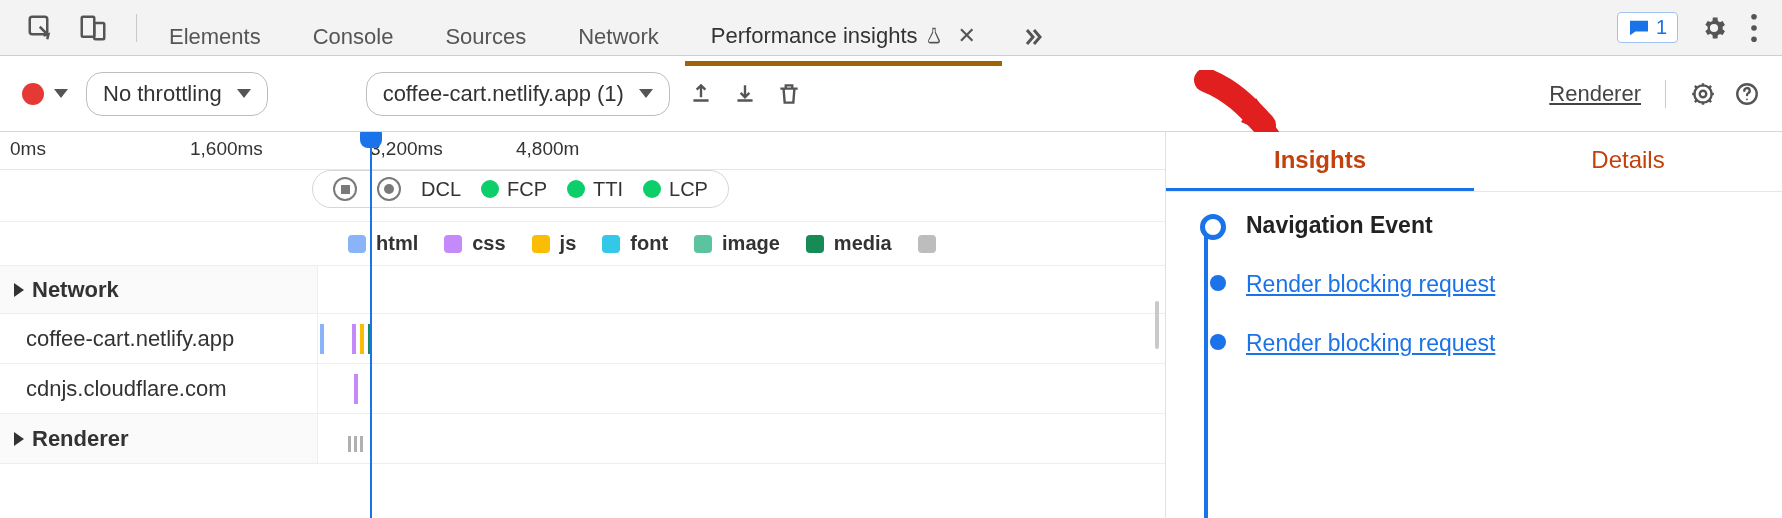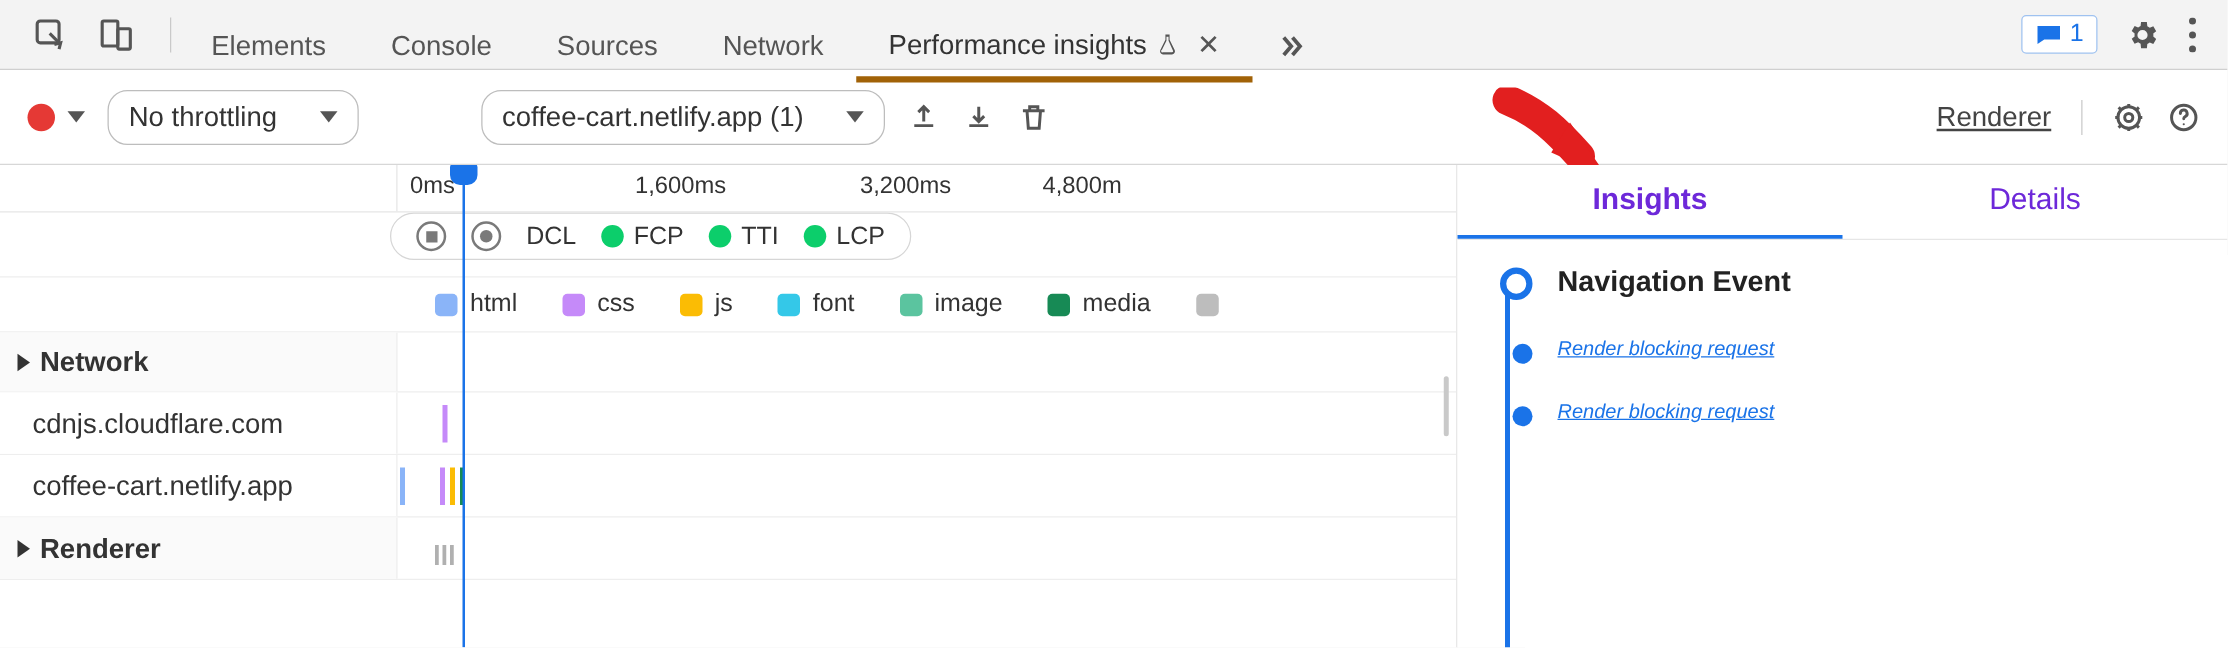--- a/index.html
+++ b/index.html
@@ -52,21 +52,21 @@
     display:flex;
     align-items:center;
     gap:18px;
     padding:0 22px;
     background:#fff;
     border-bottom:1px solid #d7d7d7;
   }
   .rec-circle { width:22px; height:22px; border-radius:50%; background:#e53935; }
   .rec-wrap { display:flex; align-items:center; gap:10px; }
   .select-box {
-    display:flex; align-items:center; gap:34px;
+    display:flex; align-items:center; gap:15px;
     border:1px solid #bdbdbd; border-radius:16px;
     padding:8px 16px; font-size:22px; background:#fff; color:#333;
     cursor:pointer;
   }
   .caret-down {
     display:inline-block;
     border-left:7px solid transparent;
     border-right:7px solid transparent;
     border-top:9px solid #555;
   }
@@ -83,20 +83,21 @@
 
   
   .main { display:flex; height:calc(518px - 56px - 76px); position:relative; background:#fff; }
 
   
   .left-pane { flex:1; position:relative; border-right:1px solid #e1e1e1; overflow:hidden; }
 
   .ruler {
     height:38px; display:flex; border-bottom:1px solid #e6e6e6;
     position:relative;
+    flex-direction:column;
   }
   .ruler-spacer { width:318px; border-right:1px solid #e6e6e6; }
   .ruler-ticks { flex:1; position:relative; font-size:19px; color:#333; }
   .tick { position:absolute; top:6px; }
 
   .markers-row {
     height:52px; display:flex; align-items:flex-start; padding-left:328px;
     border-bottom:1px solid #eee;
   }
   .pill {
@@ -111,23 +112,24 @@
   .pill .stop-sq { width:9px; height:9px; background:#7a7a7a; }
   .pill .circ-out {
     width:24px; height:24px; border-radius:50%;
     border:2px solid #7a7a7a; display:inline-flex; align-items:center; justify-content:center;
   }
   .pill .circ-in { width:10px; height:10px; border-radius:50%; background:#7a7a7a; }
   .pill .m { display:flex; align-items:center; gap:8px; }
   .dot { width:18px; height:18px; border-radius:50%; display:inline-block; }
 
   .legend-row {
-    height:44px; display:flex; align-items:center; gap:36px;
+    height:44px; display:flex; align-items:center; gap:26px;
     padding-left:348px; font-size:20px; color:#333;
     border-bottom:1px solid #eee;
+    font-weight:bold;
   }
   .sw { width:18px; height:18px; border-radius:4px; display:inline-block; }
   .legend-item { display:flex; align-items:center; gap:10px; }
 
   .track {
     display:flex; align-items:stretch; border-bottom:1px solid #eee;
     font-size:22px; position:relative;
   }
   .track-label {
     width:318px; padding:10px 14px; display:flex; align-items:center; gap:8px;
@@ -157,21 +159,21 @@
 
   
   .right-pane {
     width:616px; display:flex; flex-direction:column; background:#fff;
     position:relative;
   }
   .right-tabs {
     height:60px; display:flex; align-items:flex-end; border-bottom:1px solid #e6e6e6;
   }
   .rtab {
-    flex:1; text-align:center; font-size:24px; font-weight:400; color:#6d28d9;
+    flex:1; text-align:center; font-size:24px; font-weight:400; color:#c2410c;
     padding-bottom:14px; border-bottom:3px solid transparent; cursor:pointer;
   }
   .rtab.active { font-weight:700; border-bottom:3px solid #1a73e8; }
 
   .insights-body {
     padding:20px 10px 0 22px; position:relative; flex:1;
   }
   .timeline-rail {
     position:absolute; left:38px; top:26px; bottom:0; width:4px; background:#1a73e8;
   }
@@ -181,21 +183,21 @@
   .event.first .node {
     width:26px; height:26px; border-radius:50%; border:5px solid #1a73e8; background:#fff;
     left:-46px; top:2px;
   }
   .event .node {
     position:absolute; width:16px; height:16px; border-radius:50%; background:#1a73e8;
     left:-36px; top:4px;
   }
   .ev-title { font-size:23px; font-weight:700; color:#222; }
   .ev-sub { font-size:21px; color:#888; margin-top:2px; }
-  .ev-link { font-size:16px; color:#1a73e8; text-decoration:underline; cursor:pointer;font-style:italic; }
+  .ev-link { font-size:23px; color:#1a73e8; text-decoration:underline; cursor:pointer; }
 
   
   .splitter {
     position:absolute; right:616px; top:0; bottom:0; width:18px;
     display:flex; align-items:center; justify-content:center;
     cursor:col-resize;
   }
   .splitter .grip { width:4px; height:48px; background:#c9c9c9; border-radius:2px; }
 </style>
 </head>
@@ -371,40 +373,40 @@
     <div class="track" style="height:48px;">
       <div class="track-label collapse">
         <span class="tri-right"></span>
         <span>Network</span>
       </div>
       <div class="track-body"></div>
     </div>
 
     <div class="track" style="height:50px;">
       <div class="track-label" style="font-weight:400; background:#fff; padding-left:26px;">
-        <span>cdnjs.cloudflare.com</span>
-      </div>
-      <div class="track-body">
-        <span class="thinbar" style="left:36px; background:#c58af9"></span>
-      </div>
-    </div>
-
-    <div class="track" style="height:50px;">
-      <div class="track-label" style="font-weight:400; background:#fff; padding-left:26px;">
         <span>coffee-cart.netlify.app</span>
       </div>
       <div class="track-body">
         <span class="thinbar" style="left:2px; background:#8ab4f8"></span>
         <span class="thinbar" style="left:34px; background:#c58af9"></span>
         <span class="thinbar" style="left:42px; background:#fbbc04"></span>
         <span class="thinbar" style="left:50px; background:#178a55"></span>
       </div>
     </div>
 
     <div class="track" style="height:50px;">
+      <div class="track-label" style="font-weight:400; background:#fff; padding-left:26px;">
+        <span>cdnjs.cloudflare.com</span>
+      </div>
+      <div class="track-body">
+        <span class="thinbar" style="left:36px; background:#c58af9"></span>
+      </div>
+    </div>
+
+    <div class="track" style="height:50px;">
       <div class="track-label collapse">
         <span class="tri-right"></span>
         <span>Renderer</span>
       </div>
       <div class="track-body">
         <span class="bar" style="left:30px; top:22px; width:3px; height:16px; background:#b0b0b0"></span>
         <span class="bar" style="left:36px; top:22px; width:3px; height:16px; background:#b0b0b0"></span>
         <span class="bar" style="left:42px; top:22px; width:3px; height:16px; background:#b0b0b0"></span>
       </div>
     </div>

